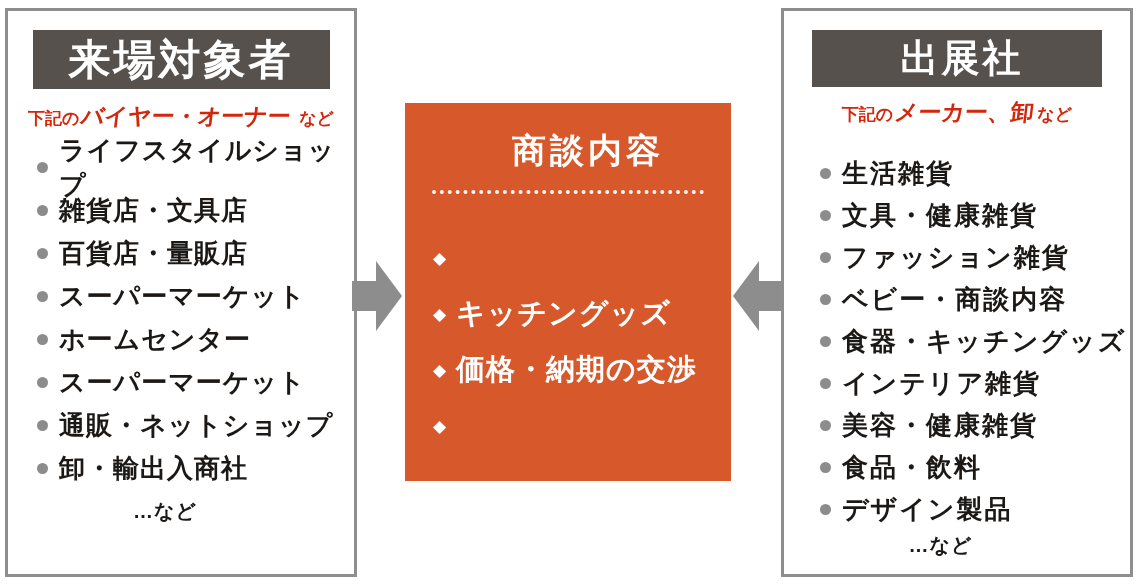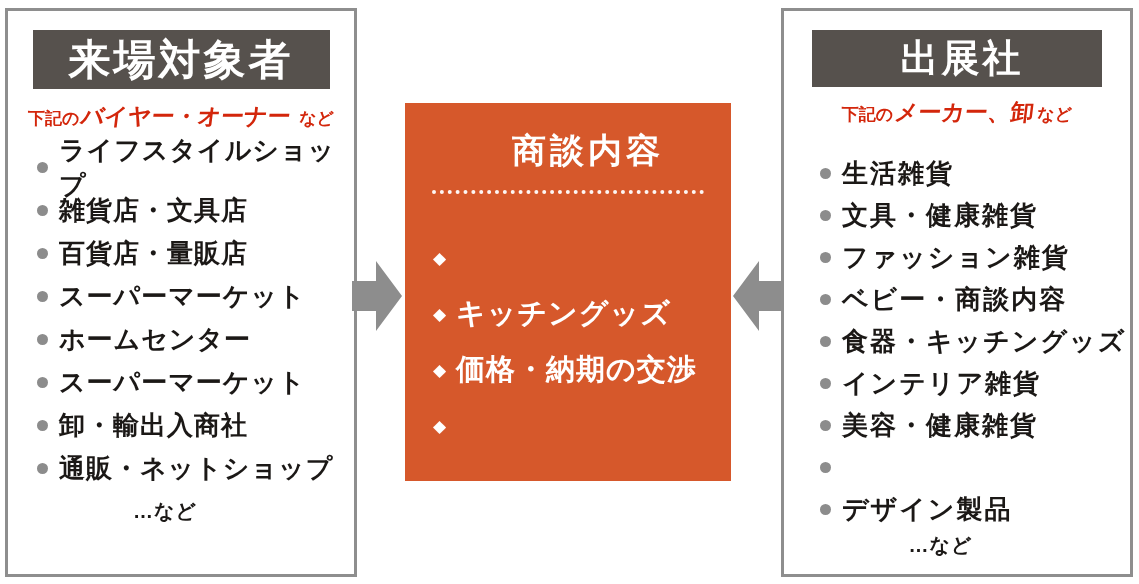--- a/index.html
+++ b/index.html
@@ -119,25 +119,25 @@
       <li>
           <span class="dot"></span>
           <span>ホームセンター</span>
         </li>
       <li>
           <span class="dot"></span>
           <span>スーパーマーケット</span>
         </li>
       <li>
           <span class="dot"></span>
+          <span>通販・ネットショップ</span>
+        </li>
+      <li>
+          <span class="dot"></span>
           <span>卸・輸出入商社</span>
-        </li>
-      <li>
-          <span class="dot"></span>
-          <span>通販・ネットショップ</span>
         </li>
     </ul>
     <div class="etc">…など</div>
   </section>
 
   <svg class="arrow to-center-left" viewBox="0 0 50 70">
     <polygon class="arrow-shape" points="0,20 24,20 24,0 50,35 24,70 24,50 0,50"></polygon>
   </svg>
 
   <section class="center-box">
@@ -196,20 +196,21 @@
       <li>
           <span class="dot"></span>
           <span>インテリア雑貨</span>
         </li>
       <li>
           <span class="dot"></span>
           <span>美容・健康雑貨</span>
         </li>
       <li>
           <span class="dot"></span>
+          <span>食品・飲料</span>
         </li>
       <li>
           <span class="dot"></span>
           <span>デザイン製品</span>
         </li>
     </ul>
     <div class="etc">…など</div>
   </section>
 
 </div>

